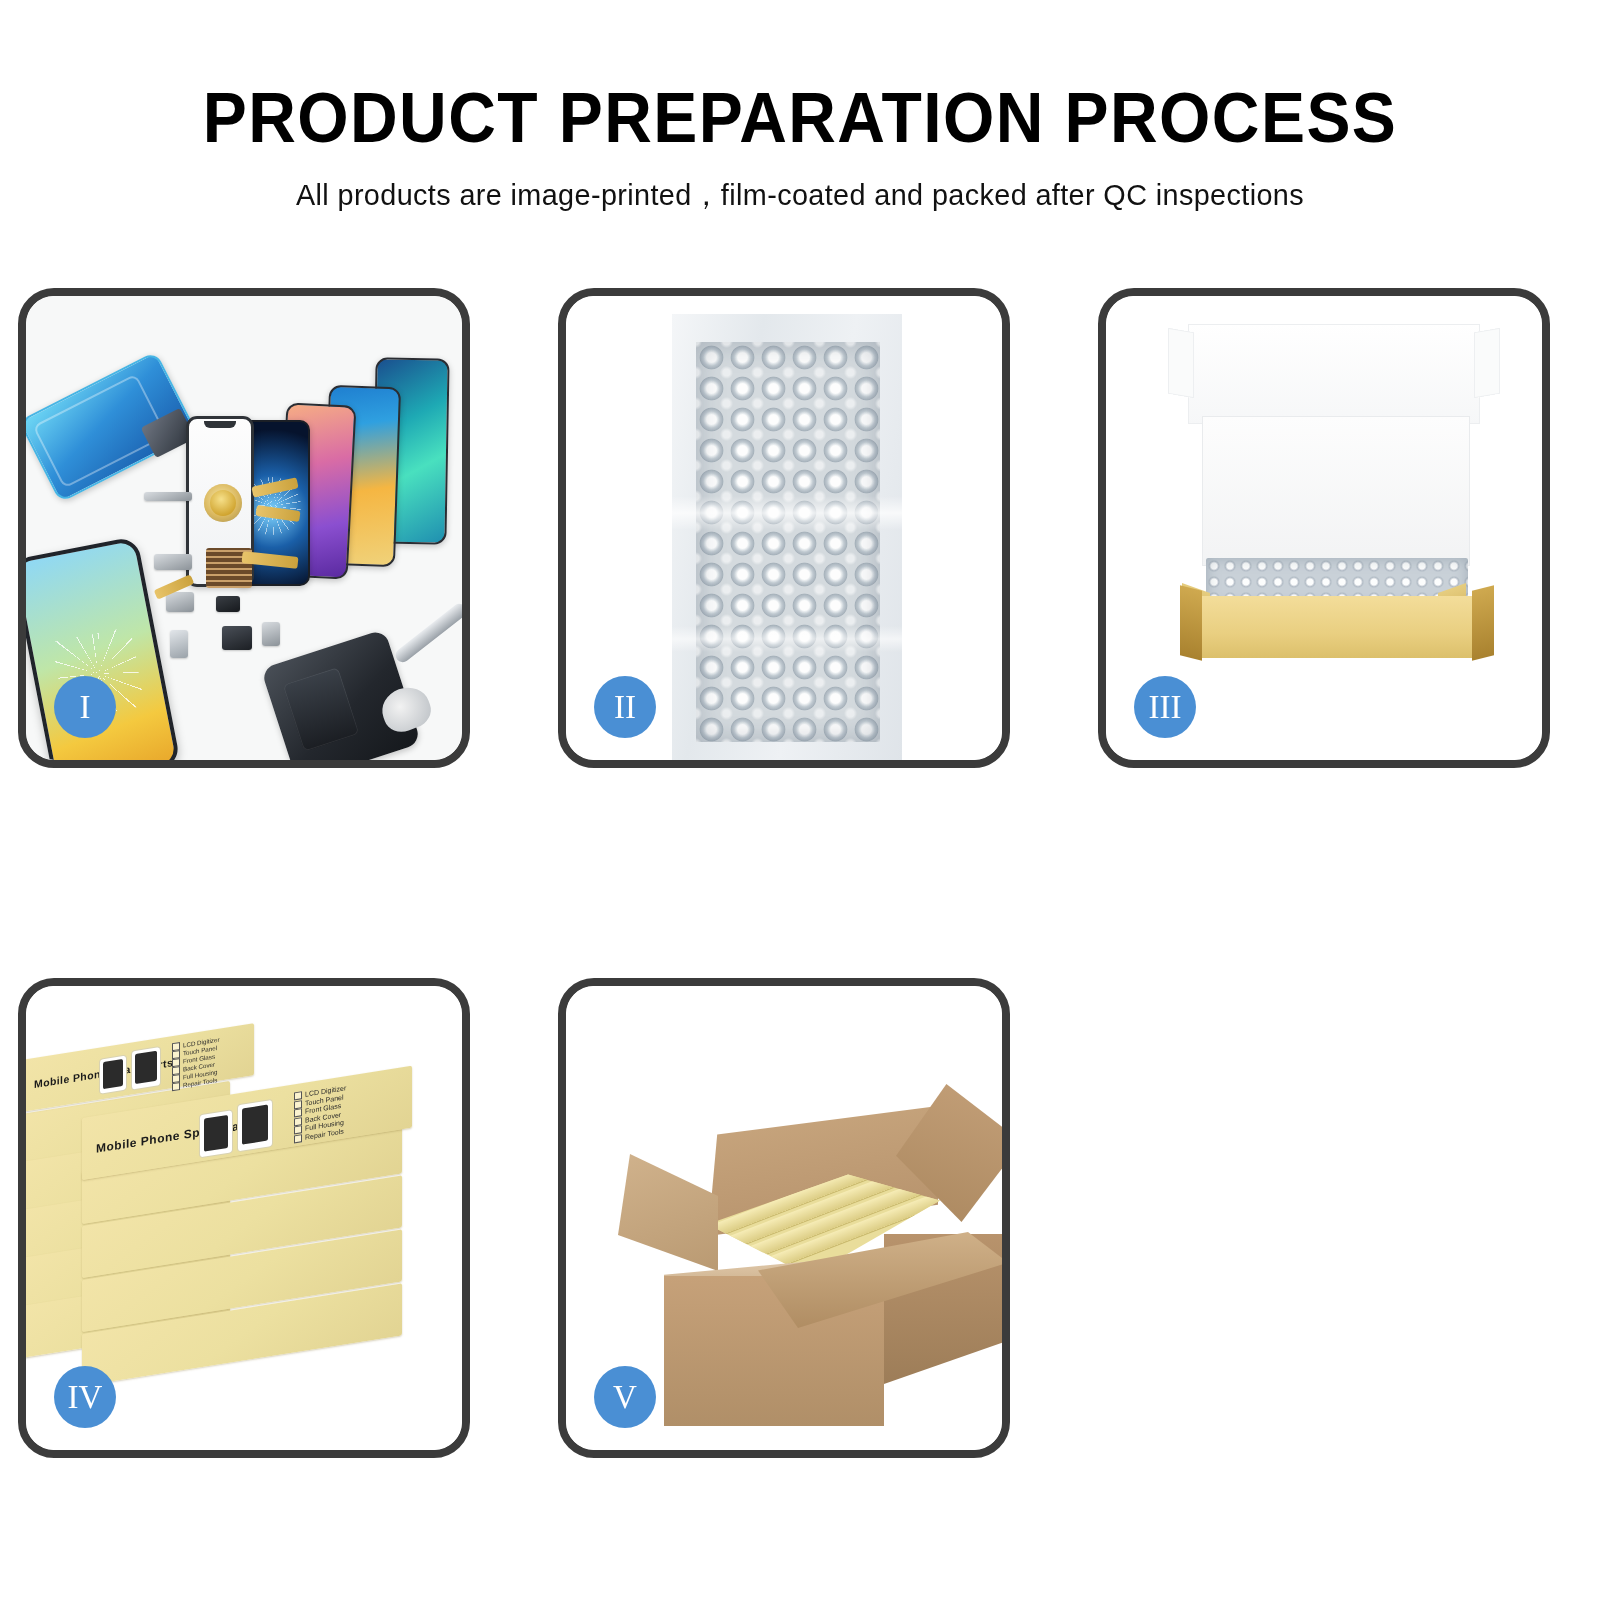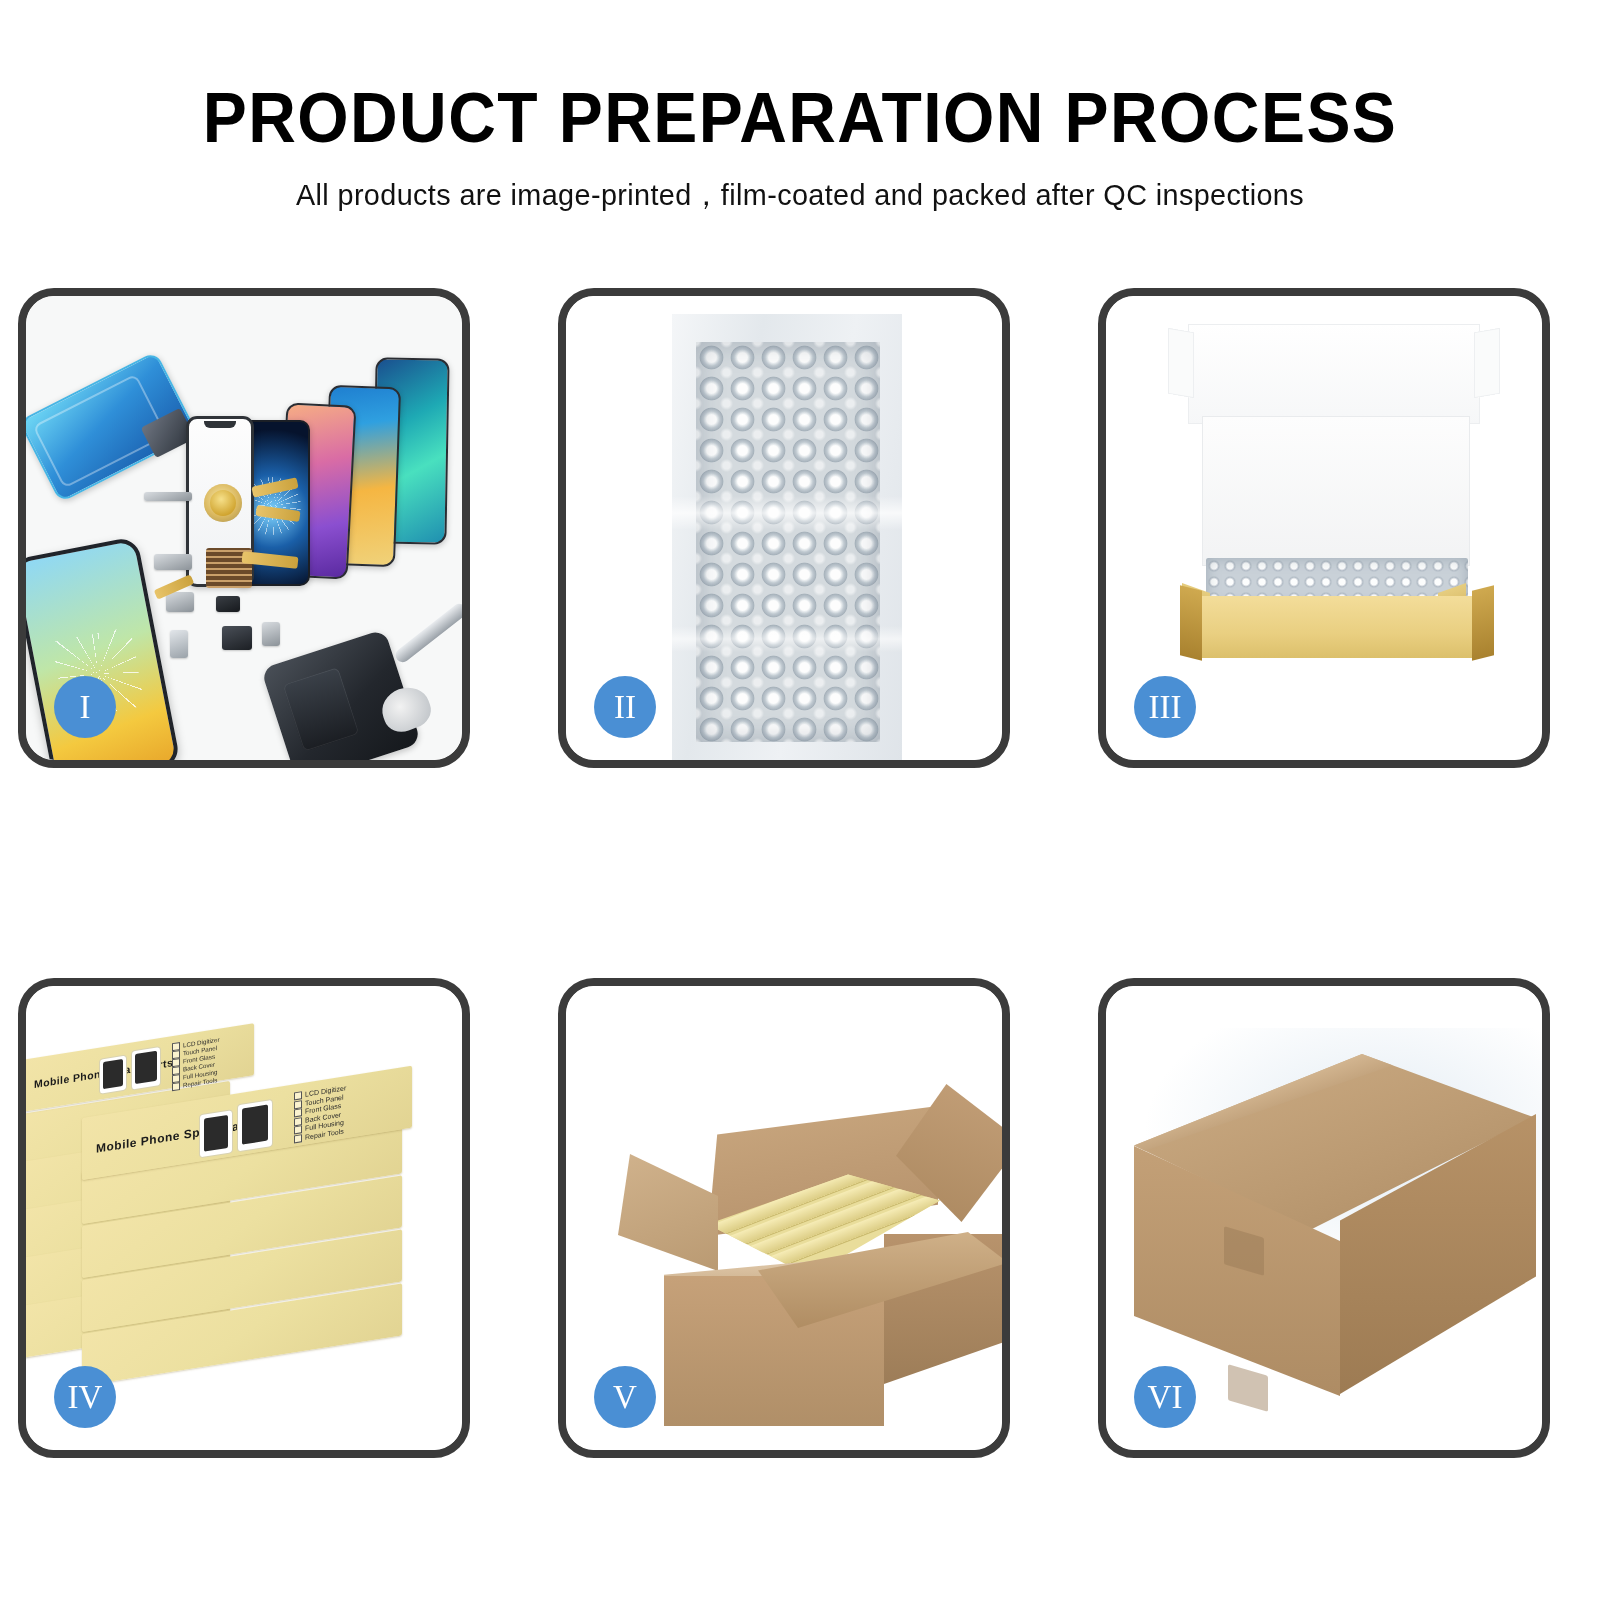--- a/index.html
+++ b/index.html
@@ -619,30 +619,14 @@
         <div class="cart-flap-left"></div>
         <div class="cart-rim"></div>
         <div class="cart-right"></div>
         <div class="cart-front"></div>
         <div class="cart-flap-front"></div>
       </div>
     </div>
     <div class="badge">V</div>
   </div>
 
-  <div class="panel r2 c3">
-    <div class="panel-inner">
-      <div class="scene-sealed">
-        <div class="seal-shadow"></div>
-        <div class="seal-top"></div>
-        <div class="seal-tape-top">
-            <i></i>
-          </div>
-        <div class="seal-right"></div>
-        <div class="seal-left"></div>
-        <div class="seal-tab" style="left:118px;top:246px;width:40px;height:38px;transform:skewY(16deg);"></div>
-        <div class="seal-tab" style="left:122px;top:384px;width:40px;height:36px;transform:skewY(16deg);"></div>
-      </div>
-    </div>
-    <div class="badge">VI</div>
-  </div>
 
 </div>
 
 </body></html>

